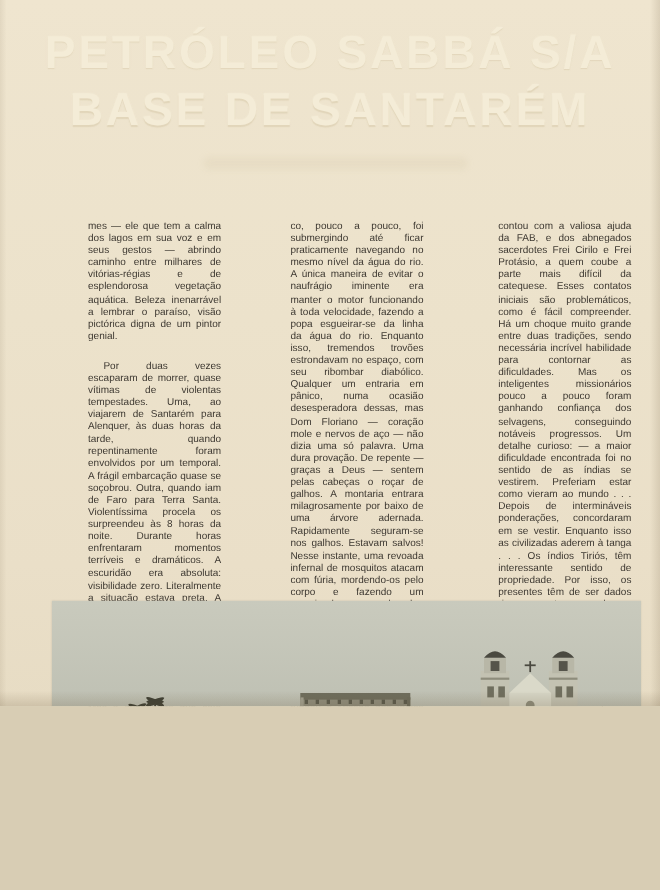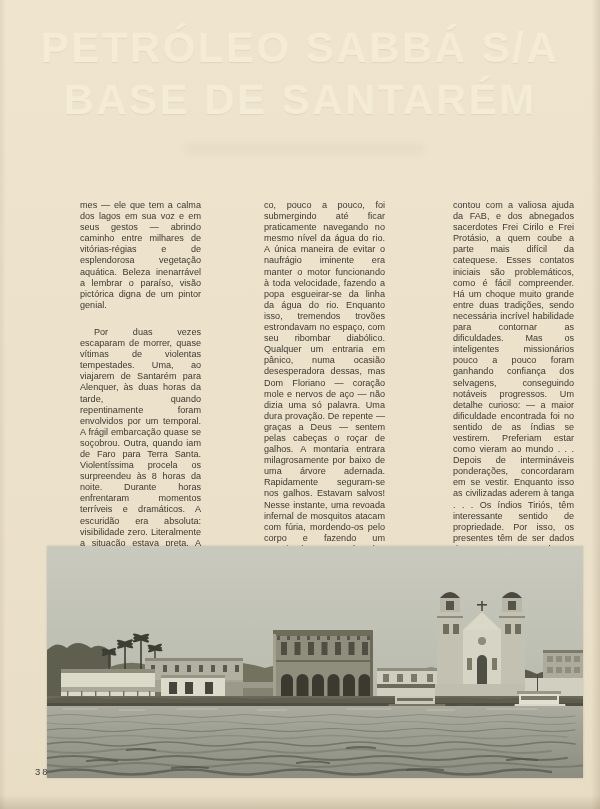--- a/index.html
+++ b/index.html
@@ -1,17 +1,17 @@
 <!DOCTYPE html>
 <html><head>
 <meta charset="utf-8">
 <style>
   html,body { margin:0; padding:0; background:#d8cdb4; }
   .page {
-    position:relative; width:600px; height:809px; overflow:hidden;
+    position:relative; width:600px; height:642px; overflow:hidden;
     background:linear-gradient(180deg,#efe5cf 0%, #ece2cb 45%, #eadfc8 80%, #e7dcc4 100%);
     font-family:"Liberation Sans", sans-serif;
   }
   
   .ghost-title {
     position:absolute; top:22px; left:0; right:0; text-align:center;
     font-weight:bold; font-size:42px; line-height:52px; letter-spacing:2.5px;
     color:#f4ecd7; text-shadow:0 1px 1px rgba(201,184,146,0.35), 0 0 2px rgba(248,240,220,0.6);
     user-select:none;
   }

